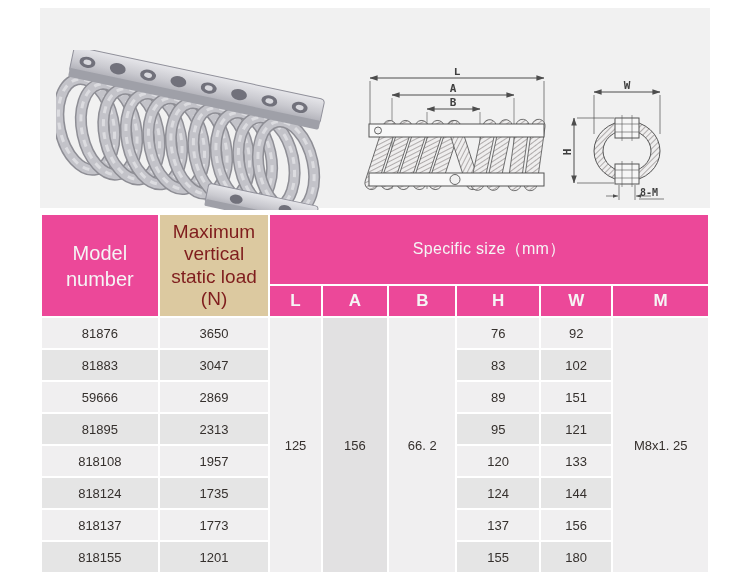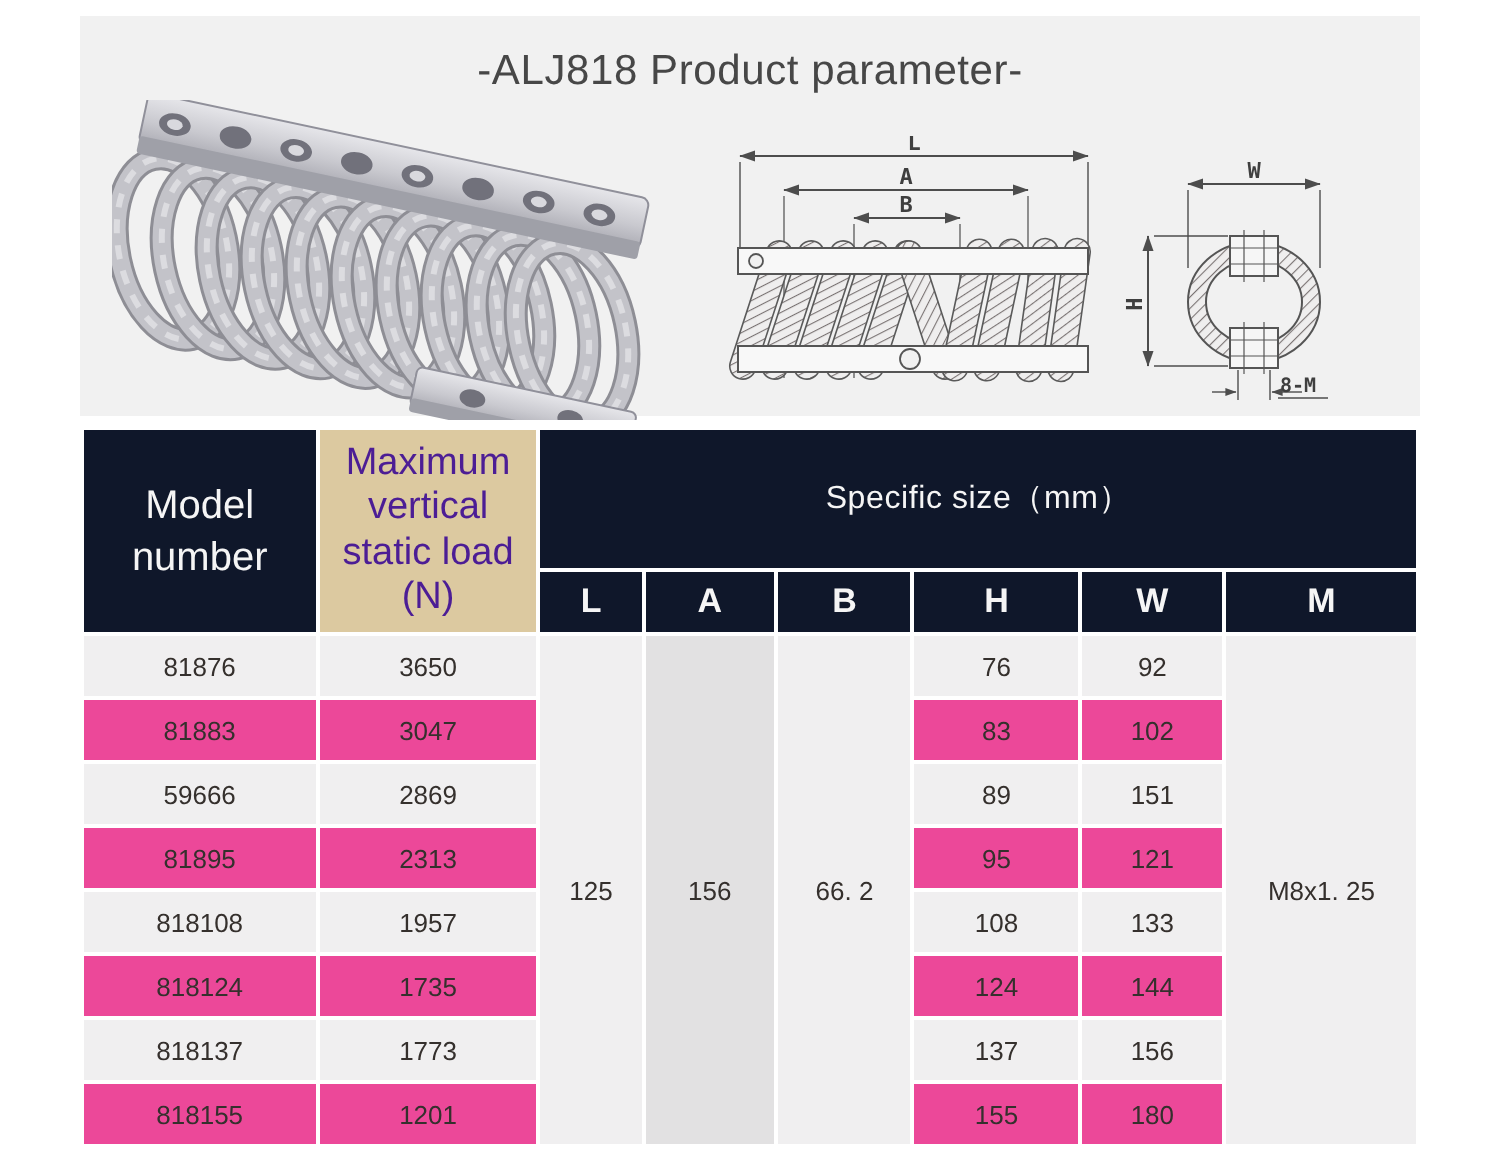--- a/index.html
+++ b/index.html
@@ -20,44 +20,43 @@
   .endview-wrap{position:absolute;left:516px;top:66px;width:156px;height:132px;}
   svg{display:block;}
   .dimlabel{font-family:"DejaVu Sans Mono","Liberation Mono",monospace;font-weight:bold;fill:#3f3f3f;}
   
   table.spec{
     width:670px;margin-top:5px;border-collapse:collapse;table-layout:fixed;
   }
   table.spec th,table.spec td{
     border:2px solid #ffffff;padding:0;text-align:center;vertical-align:middle;
   }
-  th.dark{background:#0f172a;color:#f5f5f5;font-weight:normal;}
+  th.dark{background:#ec4899;color:#f5f5f5;font-weight:normal;}
   th.th-model{font-size:20px;line-height:1.3;}
   th.th-size{font-size:16px;letter-spacing:.3px;}
   th.tan{
-    background:#dcc9a0;color:#4c1d95;font-weight:normal;
+    background:#dcc9a0;color:#7f1d1d;font-weight:normal;
     font-size:19px;line-height:1.18;
   }
   tr.head-top{height:71px;}
   tr.head-dims{height:32px;}
   tr.head-dims th{font-size:17px;font-weight:bold;}
   tr.datarow{height:32px;}
   td{font-size:13px;color:#35302d;}
   .r-light td.flow{background:#f0eff0;}
-  .r-gray  td.flow{background:#ec4899;}
+  .r-gray  td.flow{background:#e5e5e5;}
   td.m-light{background:#f0eff0;}
   td.m-gray{background:#e2e1e2;}
 </style>
 </head>
 <body>
 
 <div class="content">
 
   <div class="hero">
-    <h1>-ALJ818 Product parameter-</h1>
 
     <div class="photo-wrap">
       <svg width="306" height="160" viewBox="0 0 306 160">
         <defs>
           <linearGradient id="barG" x1="0" y1="0" x2="0" y2="1">
             <stop offset="0" stop-color="#e6e6ea"></stop>
             <stop offset="0.55" stop-color="#c9c9cf"></stop>
             <stop offset="1" stop-color="#aaaab2"></stop>
           </linearGradient>
           <g id="coilT">
@@ -274,21 +273,21 @@
       </tr>
       <tr class="datarow r-gray">
         <td class="flow">81895</td>
         <td class="flow">2313</td>
         <td class="flow">95</td>
         <td class="flow">121</td>
       </tr>
       <tr class="datarow r-light">
         <td class="flow">818108</td>
         <td class="flow">1957</td>
-        <td class="flow">108</td>
+        <td class="flow">120</td>
         <td class="flow">133</td>
       </tr>
       <tr class="datarow r-gray">
         <td class="flow">818124</td>
         <td class="flow">1735</td>
         <td class="flow">124</td>
         <td class="flow">144</td>
       </tr>
       <tr class="datarow r-light">
         <td class="flow">818137</td>

